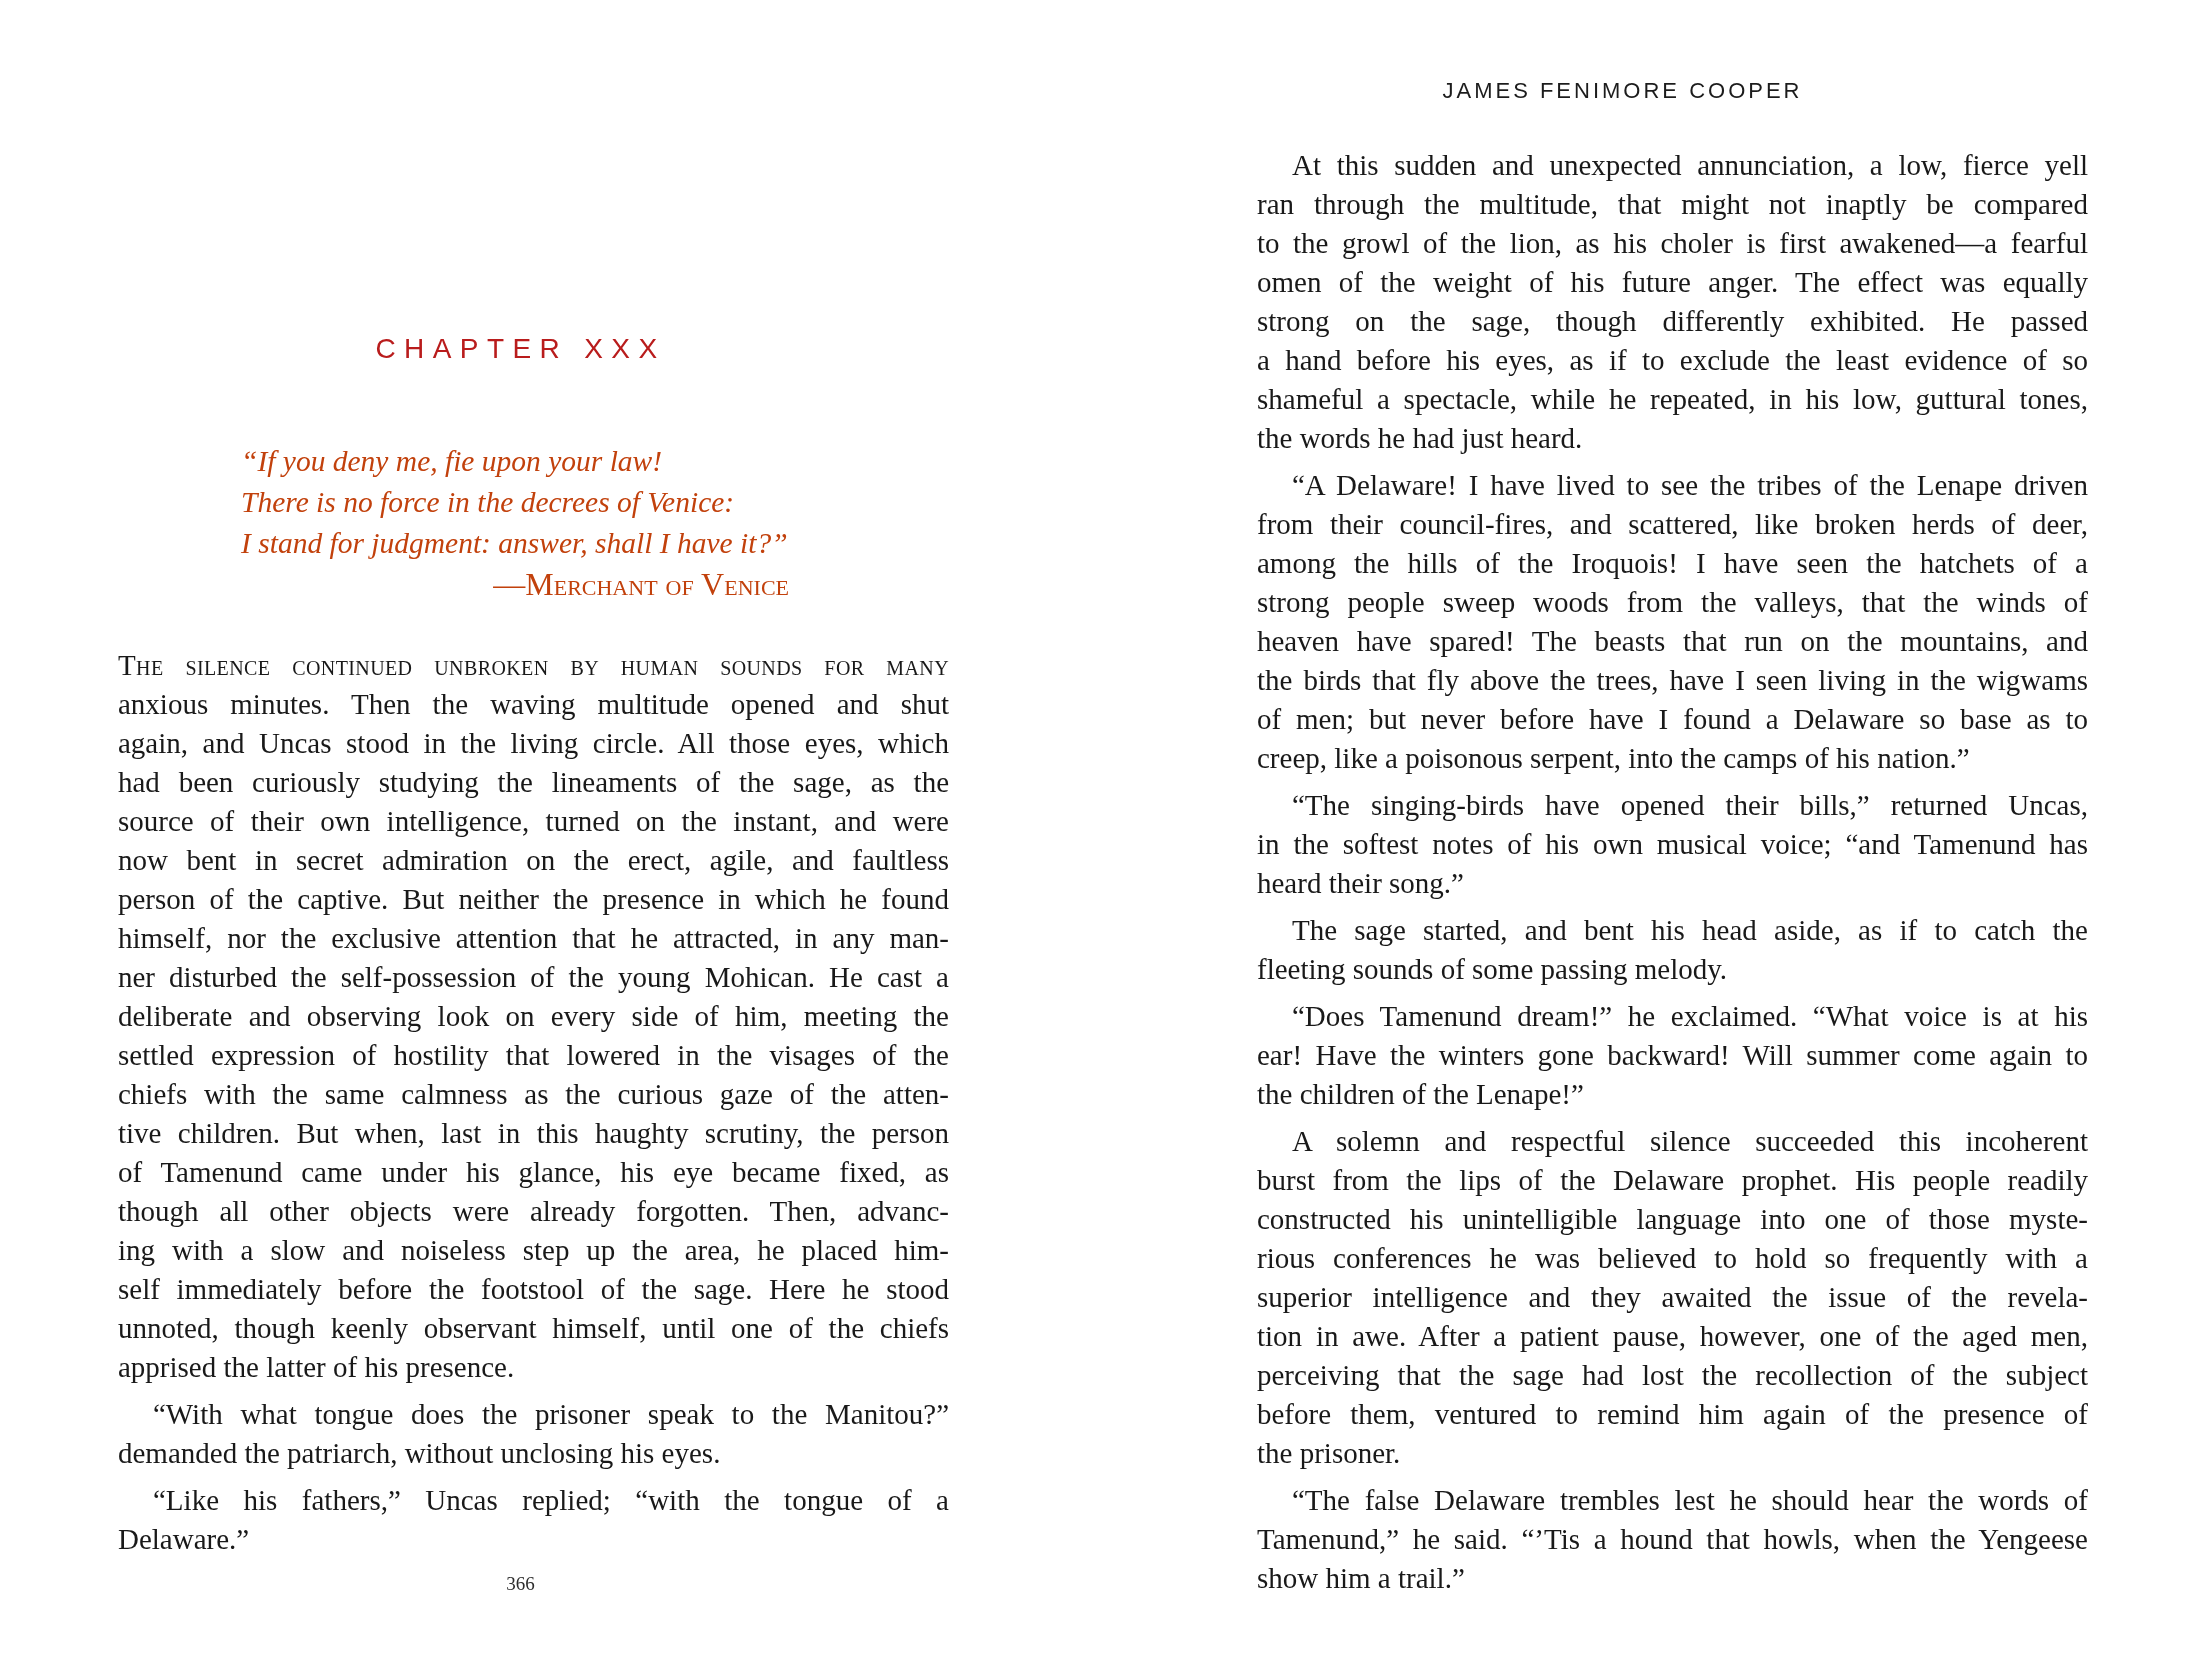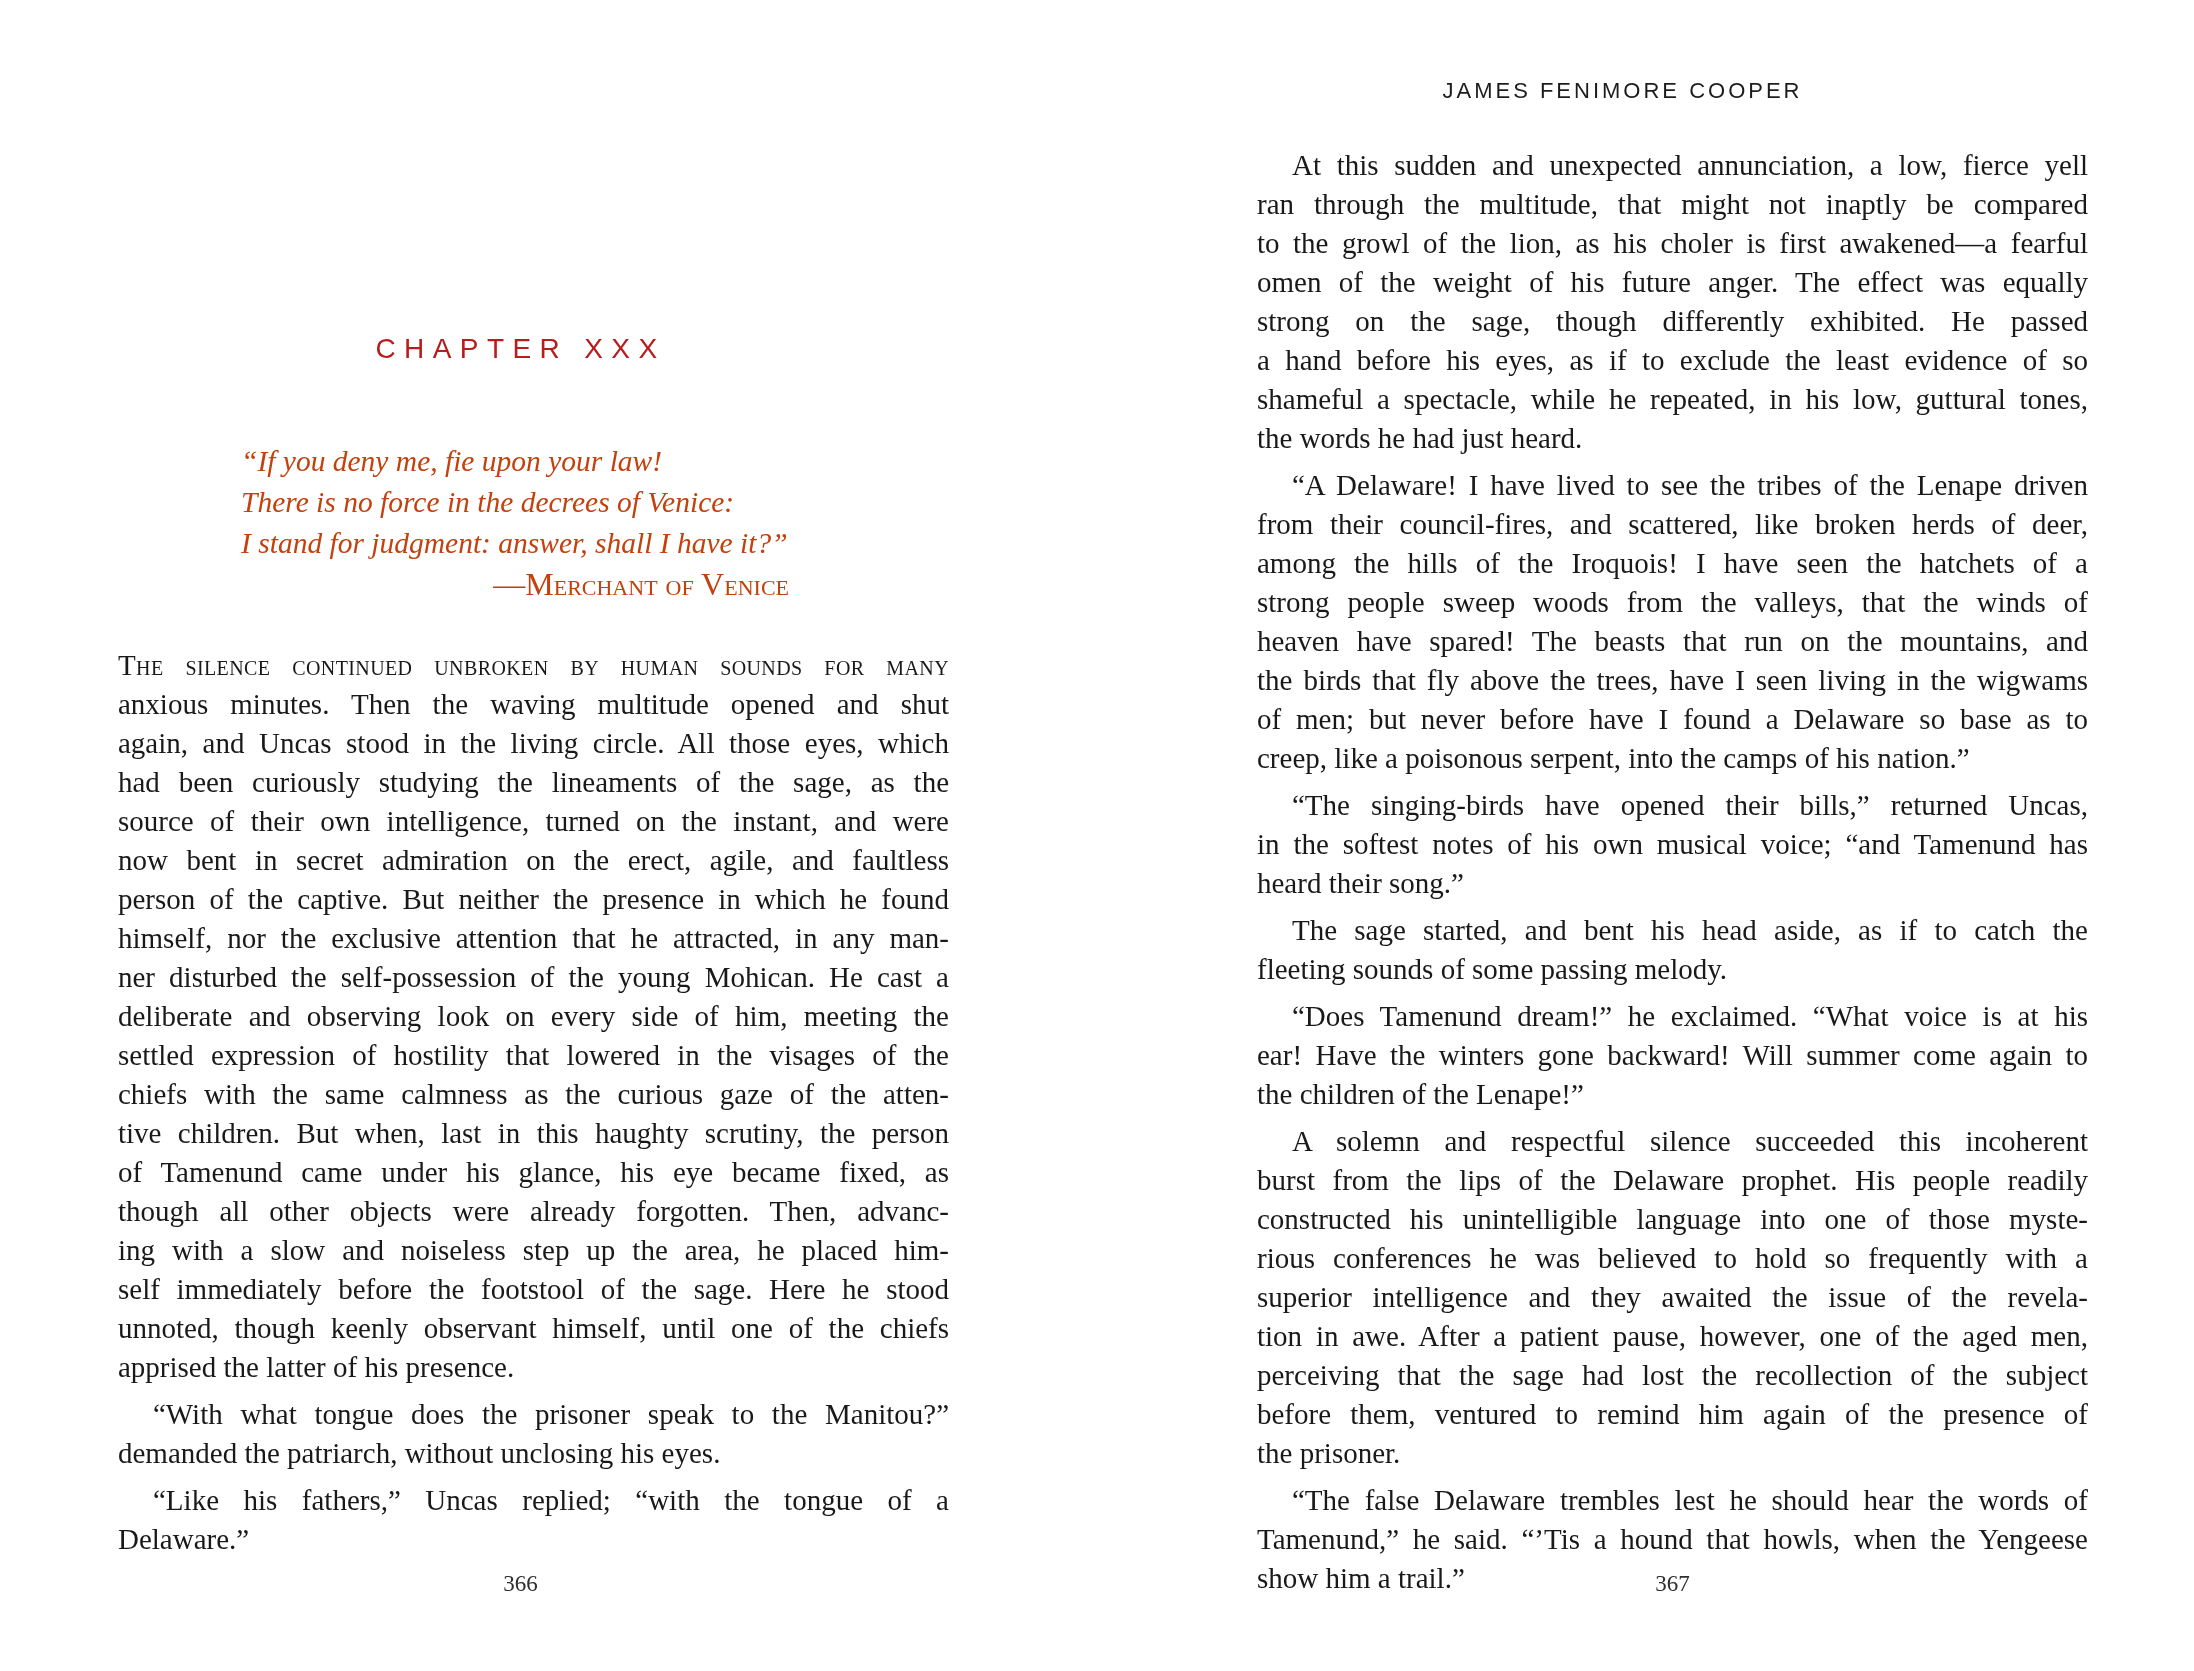--- a/index.html
+++ b/index.html
@@ -63,21 +63,21 @@
 
   .line { text-align: justify; text-align-last: justify; }
   .line.e { text-align-last: left; }
   .line.i { text-indent: 35px; margin-top: 8px; }
   .line.lead { font-variant: small-caps; letter-spacing: 0.4px; }
 
   
   .folio {
     top: 1571px; width: 831px;
     text-align: center;
-    font-size: 23px; line-height: 25px;
+    font-size: 19px; line-height: 25px;
     color: #2e2e2e;
   }
   .folio.left  { left: 105px; }
   .folio.right { left: 1257px; }
 </style>
 </head>
 <body>
 
 <div class="canvas">
 
@@ -152,16 +152,15 @@
       <div class="line j">superior intelligence and they awaited the issue of the revela-</div>
       <div class="line j">tion in awe. After a patient pause, however, one of the aged men,</div>
       <div class="line j">perceiving that the sage had lost the recollection of the subject</div>
       <div class="line j">before them, ventured to remind him again of the presence of</div>
       <div class="line e">the prisoner.</div>
       <div class="line i j">“The false Delaware trembles lest he should hear the words of</div>
       <div class="line j">Tamenund,” he said. “’Tis a hound that howls, when the Yengeese</div>
       <div class="line e">show him a trail.”</div>
     </div>
 
-  <div class="abs folio right">367</div>
 
 </div>
 
 
 </body></html>

